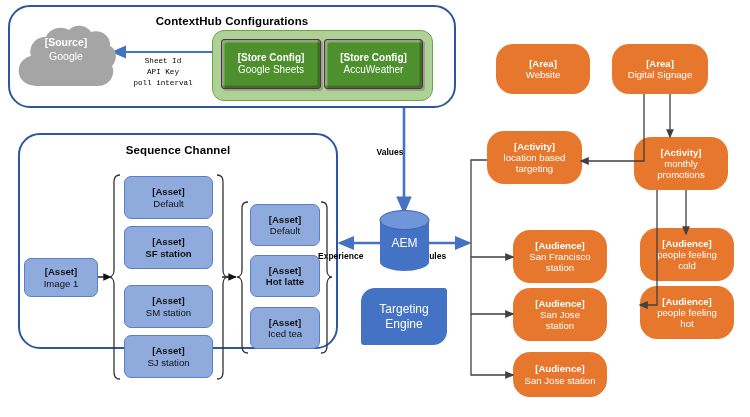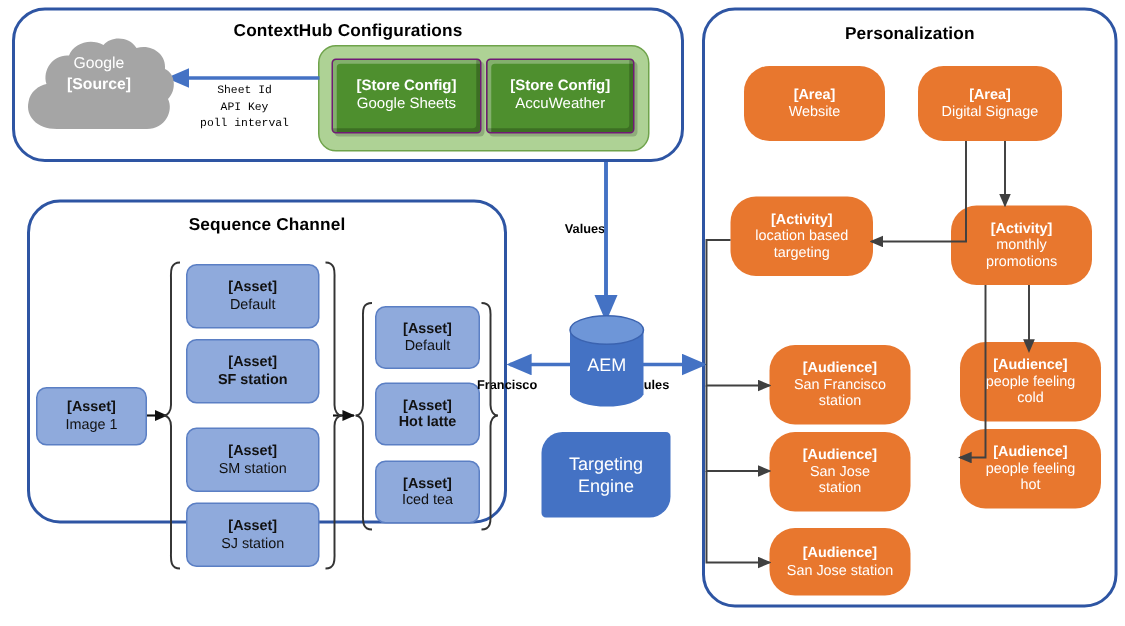--- a/index.html
+++ b/index.html
@@ -131,22 +131,22 @@
     <div class="panel-title" style="top:8px;">ContextHub Configurations</div>
   </div>
 
   <div class="cloud" style="left:12px;top:22px;width:108px;height:76px;">
     <svg viewBox="0 0 108 76" style="position:absolute;left:0;top:0;width:108px;height:76px;">
       <path d="M26,64 C12,64 5,55 7,46 C8,39 14,35 19,34 C16,24 24,14 34,15
                C37,7 48,3 57,8 C62,2 74,2 79,10 C89,7 99,14 98,24
                C105,27 106,38 100,44 C104,52 98,64 86,64 Z" fill="#A5A5A5"></path>
     </svg>
     <div class="lbl">
+      <div style="font-weight:bold;">[Source]</div>
       <div>Google</div>
-      <div style="font-weight:bold;">[Source]</div>
     </div>
   </div>
 
   <div class="edge-lbl plain" style="left:121px;top:56px;width:84px;font-family:Liberation Mono, monospace;">
     <div>Sheet Id</div>
     <div>API Key</div>
     <div>poll interval</div>
   </div>
 
   <div class="cfg-wrap" style="left:212px;top:30px;width:219px;height:69px;"></div>
@@ -201,31 +201,28 @@
   <div class="edge-lbl" style="left:362px;top:146px;width:56px;">Values</div>
 
   <div style="position:absolute;left:379px;top:210px;width:51px;height:63px;z-index:5;">
     <svg viewBox="0 0 51 63" style="position:absolute;left:0;top:0;width:51px;height:63px;">
       <path d="M1,10 L1,53 A25,10 0 0 0 50,53 L50,10 Z" fill="#4472C4"></path>
       <ellipse cx="25.5" cy="10" rx="24.5" ry="9.5" fill="#6E96D8" stroke="#3B63B0" stroke-width="1"></ellipse>
     </svg>
     <div style="position:absolute;left:0;right:0;top:26px;text-align:center;color:#fff;font-size:12px;">AEM</div>
   </div>
 
-  <div class="edge-lbl" style="left:318px;top:250px;width:68px;text-align:left;">Francisco</div>
+  <div class="edge-lbl" style="left:318px;top:250px;width:68px;text-align:left;">Experience</div>
   <div class="edge-lbl" style="left:423px;top:250px;width:46px;text-align:left;">Rules</div>
 
   <div class="node teng" style="left:361px;top:288px;width:86px;height:57px;">
     <div>Targeting</div>
     <div>Engine</div>
   </div>
 
-  <div class="panel" style="left:468px;top:5px;width:277px;height:400px;">
-    <div class="panel-title" style="top:10px;">Personalization</div>
-  </div>
 
   <div class="node orange" style="left:496px;top:44px;width:94px;height:50px;">
     <div class="t1">[Area]</div>
     <div class="t2">Website</div>
   </div>
   <div class="node orange" style="left:612px;top:44px;width:96px;height:50px;">
     <div class="t1">[Area]</div>
     <div class="t2">Digital Signage</div>
   </div>
 

